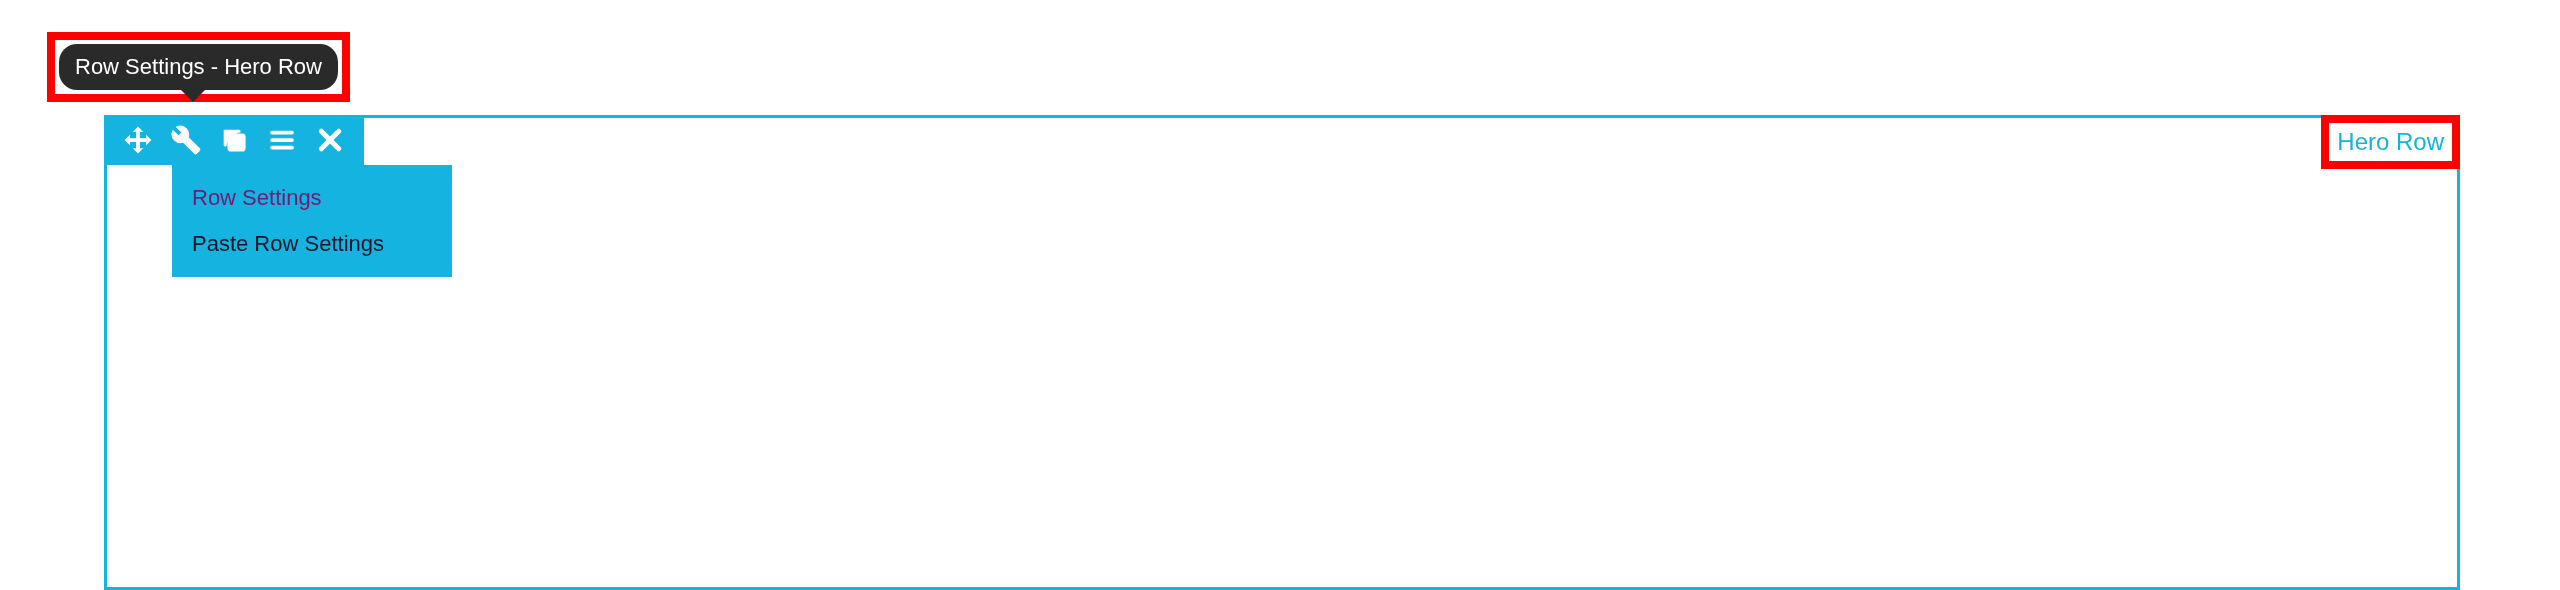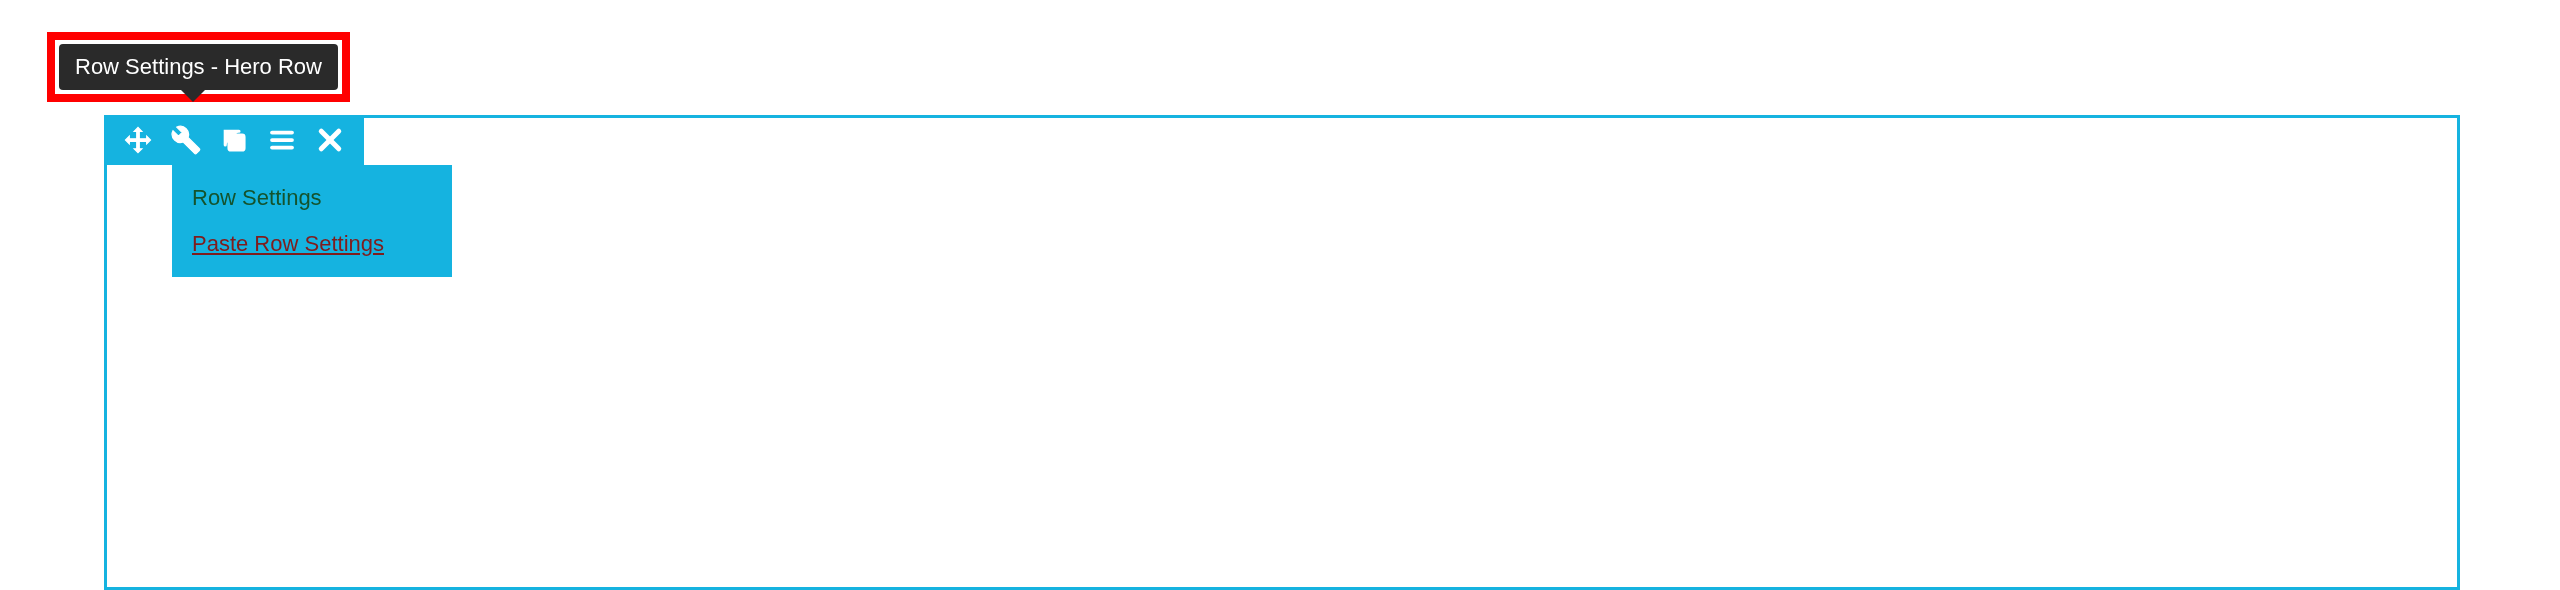--- a/index.html
+++ b/index.html
@@ -18,21 +18,21 @@
     left: 47px;
     border: 8px solid #ff0000;
     padding: 4px;
   }
   .tooltip-bubble {
     background: #2a2a2a;
     color: #ffffff;
     font-size: 22px;
     font-weight: 500;
     padding: 10px 16px;
-    border-radius: 4px;
+    border-radius: 18px;
     position: relative;
     white-space: nowrap;
   }
   .tooltip-arrow {
     position: absolute;
     bottom: -12px;
     left: 122px;
     width: 0;
     height: 0;
     border-left: 12px solid transparent;
@@ -75,30 +75,29 @@
   
   .dropdown {
     position: absolute;
     top: 47px;
     left: 65px;
     background: #15b3e0;
     padding: 10px 0;
     min-width: 280px;
   }
   .dropdown-item {
-    color: #14532d;
+    color: #701a75;
     font-size: 22px;
     font-weight: 500;
     padding: 10px 20px;
     cursor: pointer;
   }
   .dropdown-item.disabled {
-    color: #7f1d1d;
+    color: #0f172a;
     cursor: default;
-    text-decoration: underline;
   }
 
   
   .row-label-highlight {
     position: absolute;
     top: -3px;
     right: -3px;
     border: 8px solid #ff0000;
     padding: 2px 8px;
     background: #ffffff;
@@ -158,14 +157,19 @@
 
   <div class="dropdown">
     <div class="dropdown-item">
       <span>Row Settings</span>
     </div>
     <div class="dropdown-item disabled">
       <span>Paste Row Settings</span>
     </div>
   </div>
 
+  <div class="row-label-highlight">
+    <div class="row-label">
+      <span>Hero Row</span>
+    </div>
+  </div>
 
 </div>
 
 </body></html>

